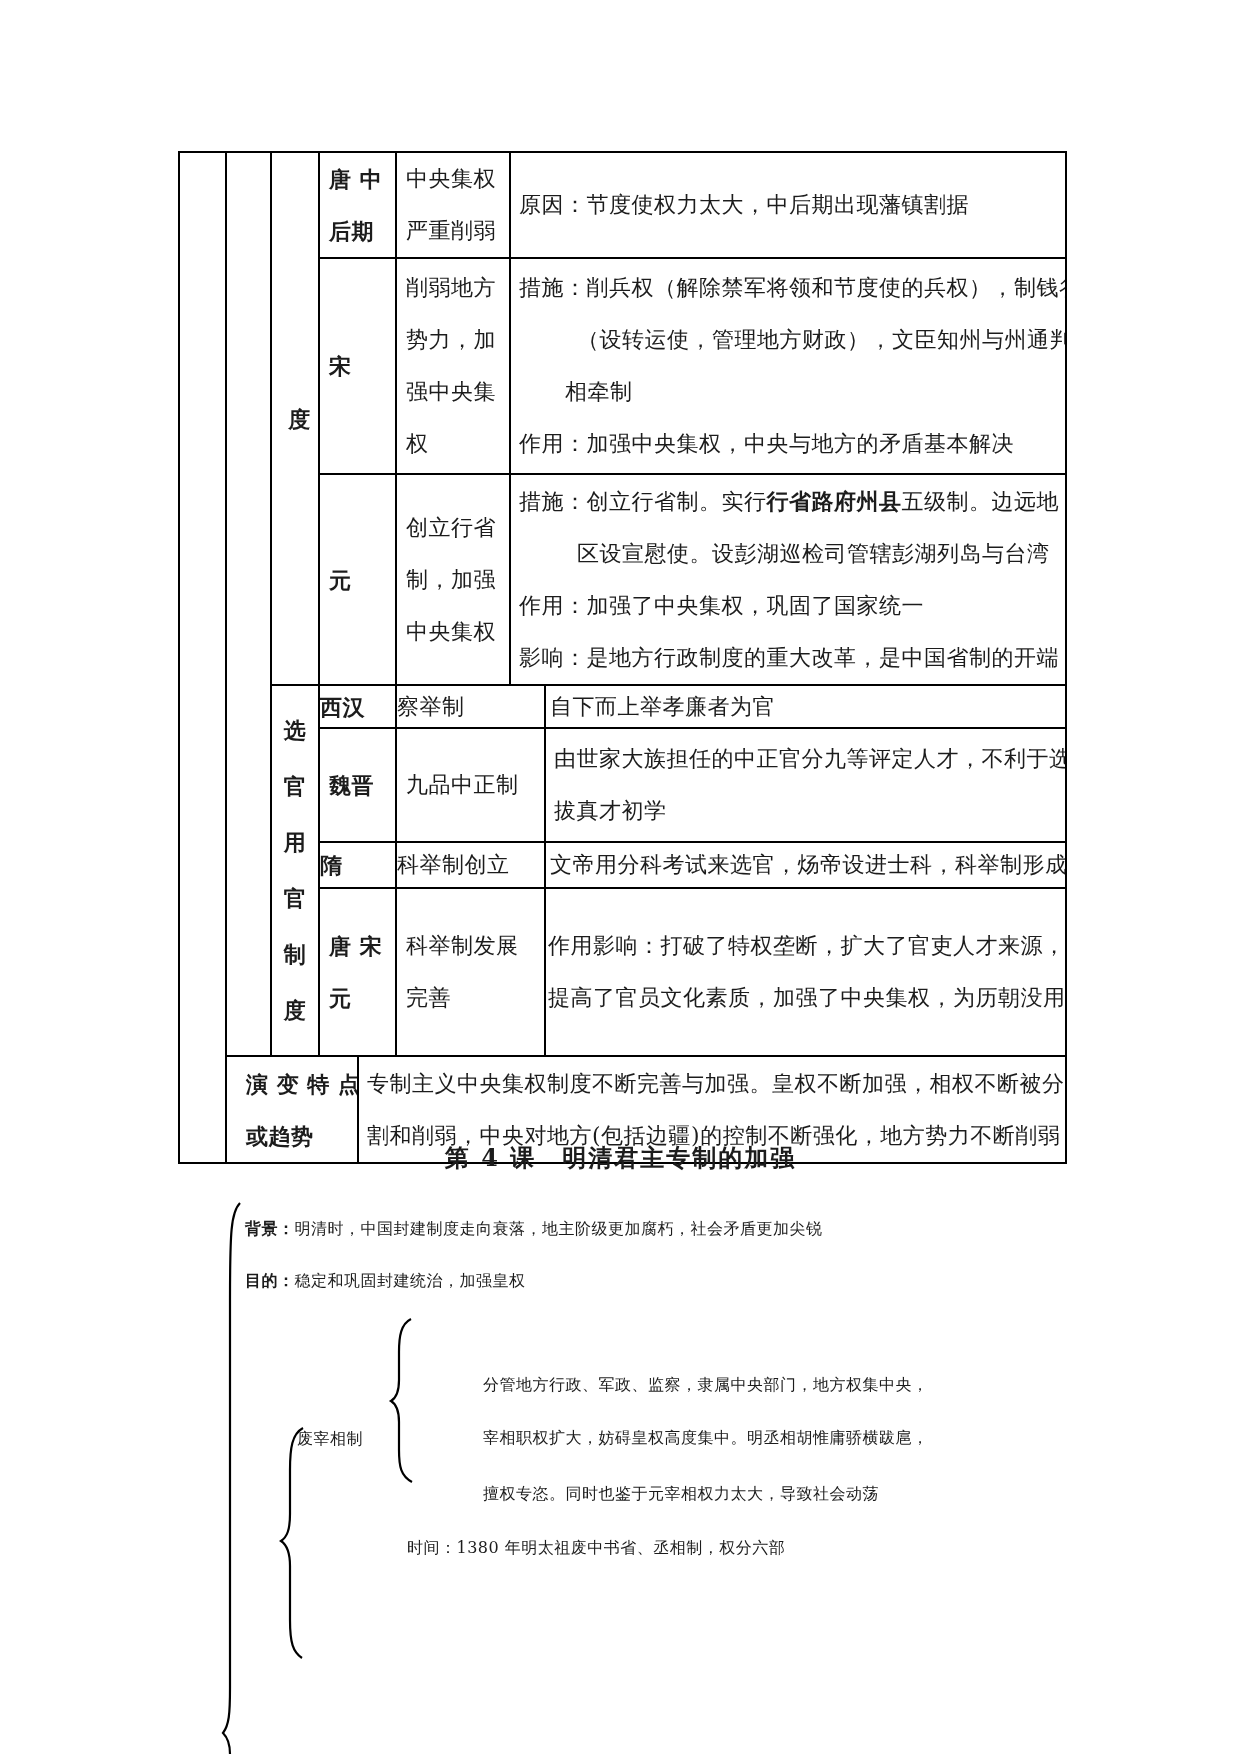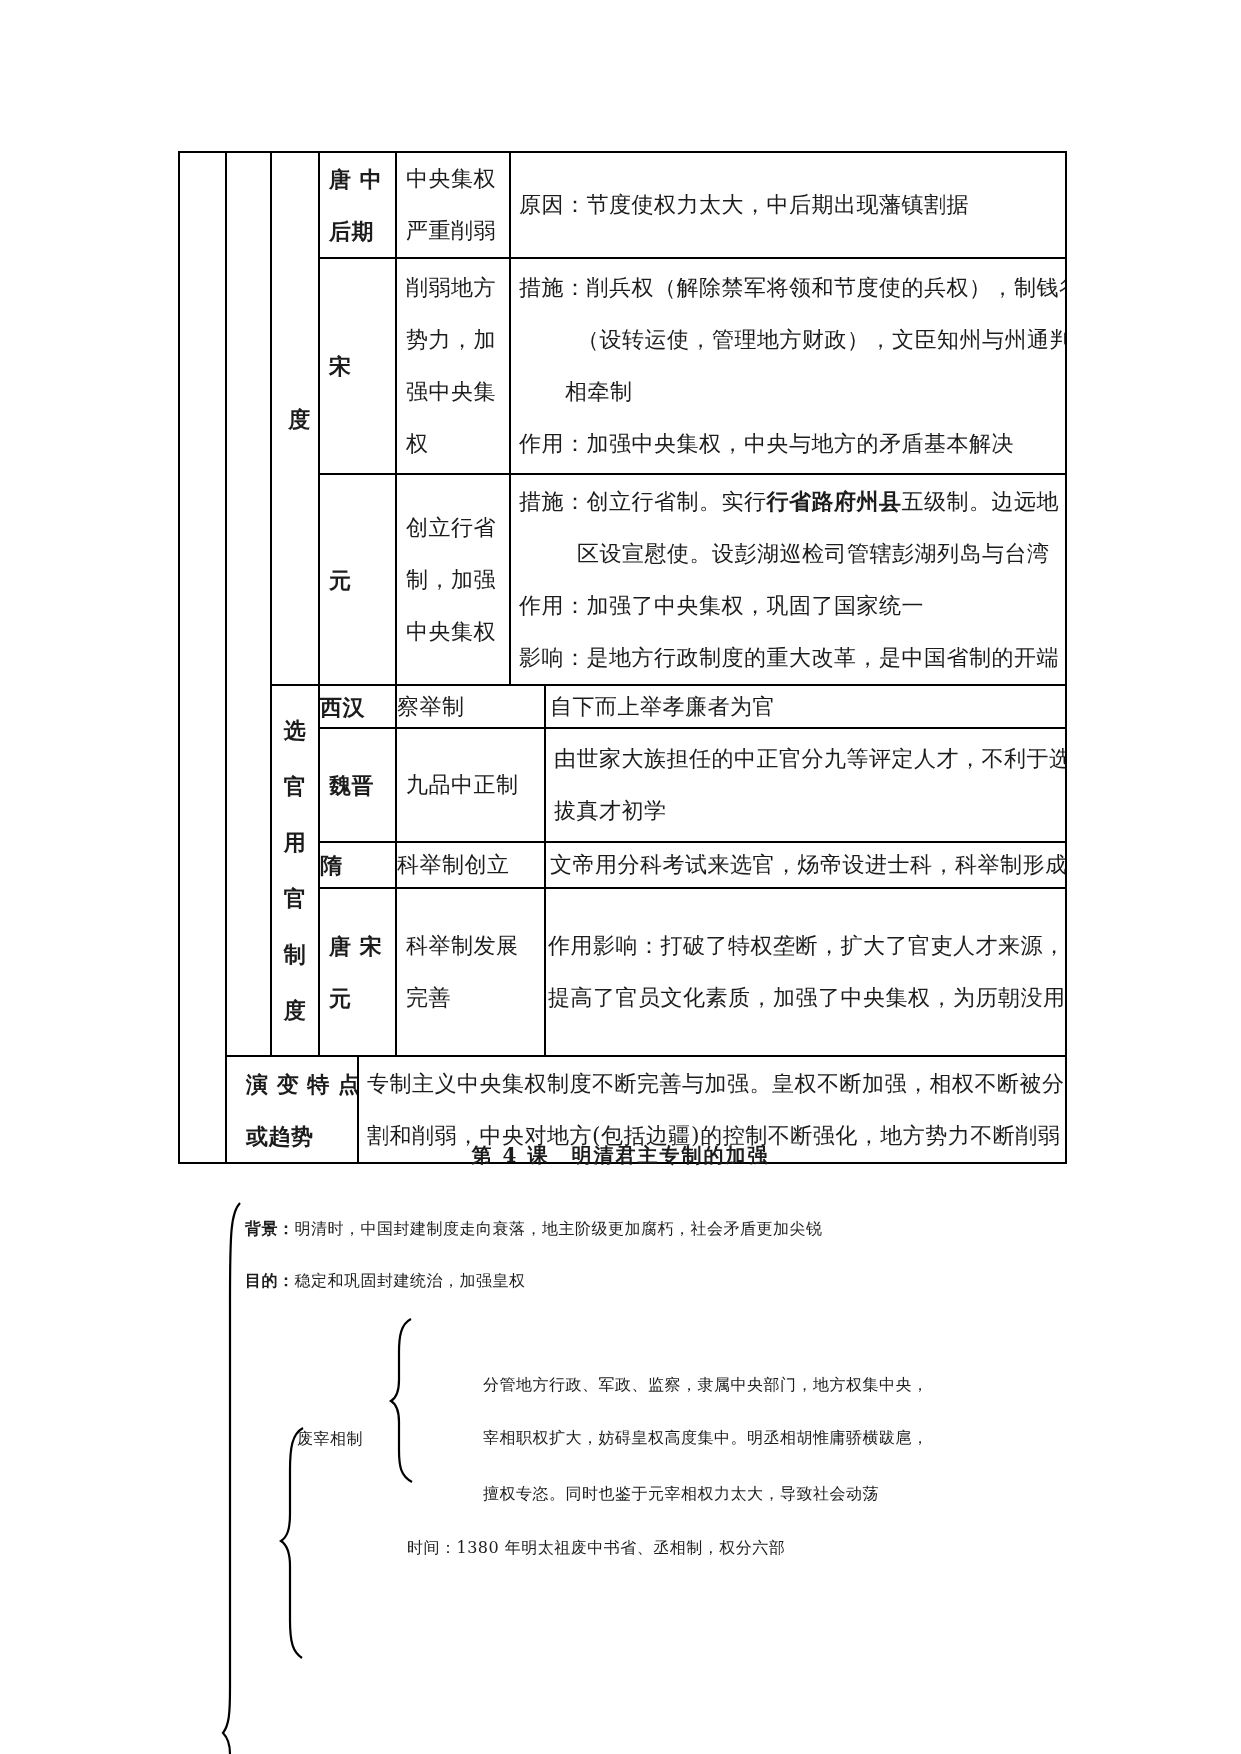--- a/index.html
+++ b/index.html
@@ -22,21 +22,21 @@
   .dyn{padding-left:10px; font-weight:bold;}
   .sub{padding-left:12px;}
   .cnt{padding-left:6px;}
   .pl8{padding-left:8px;} .pl12{padding-left:4px;}
   .pl54{padding-left:54px;} .pl66{padding-left:66px;}
   .vlabel{display:flex; flex-direction:column; justify-content:space-around;
           align-items:center; height:336px; font-weight:bold; font-size:22px;}
   .centerc{text-align:center;}
   .heading{
     position:absolute; left:0; top:1142px; width:100%; text-align:center;
-    font-size:20px; font-weight:bold; letter-spacing:2px; white-space:nowrap;
+    font-size:24px; font-weight:bold; letter-spacing:2px; white-space:nowrap;
   }
   .bl{position:absolute; font-size:16px; letter-spacing:0.5px; white-space:nowrap; line-height:28px;}
   svg.overlay{position:absolute; left:0; top:0; pointer-events:none;}
 </style>
 </head>
 <body>
 
 <div class="page">
 
   <table class="grid">

